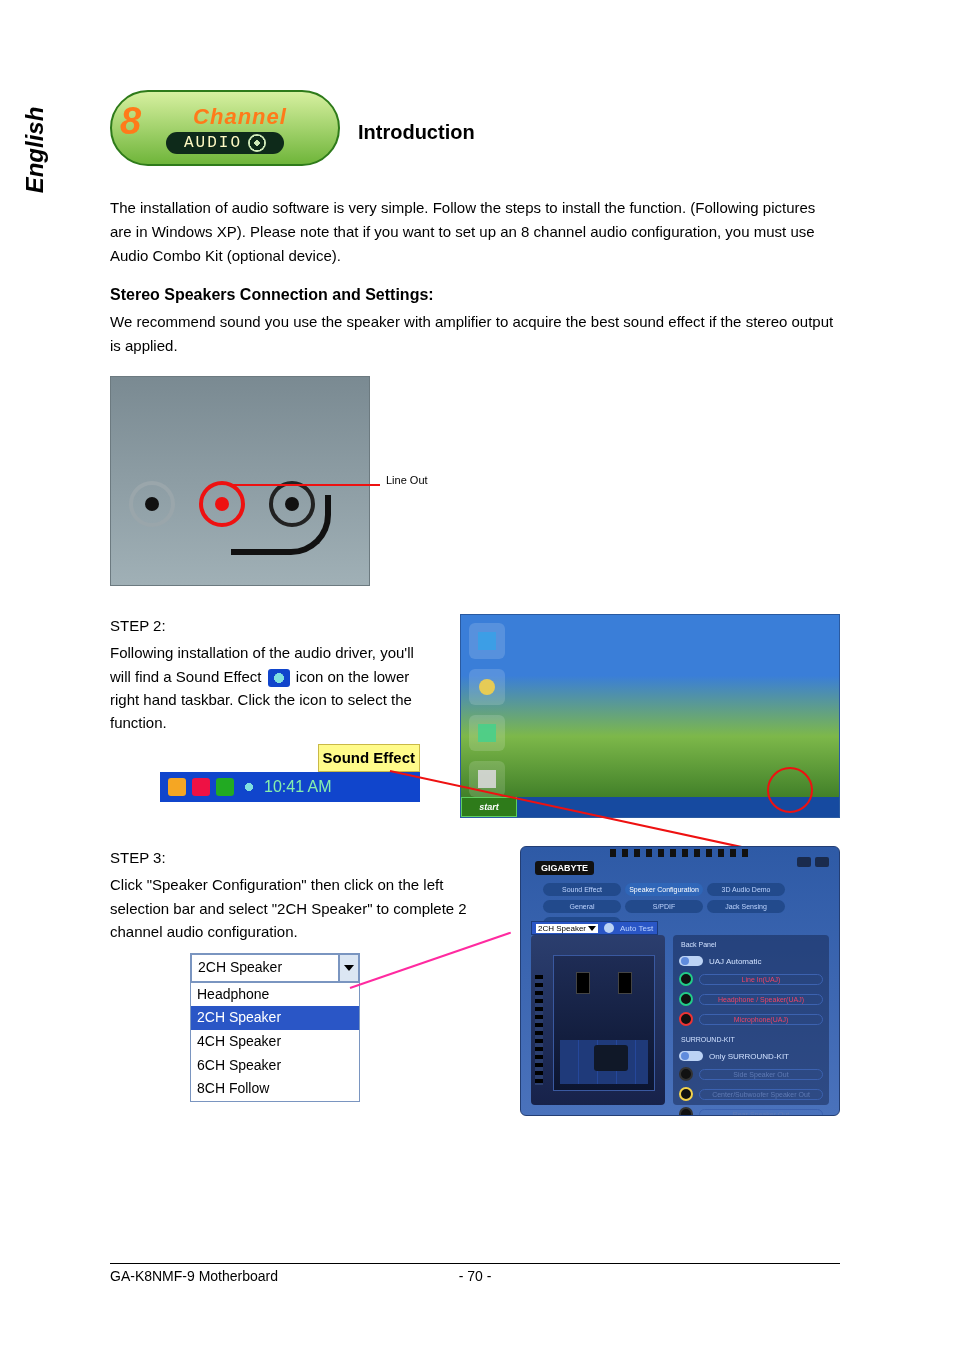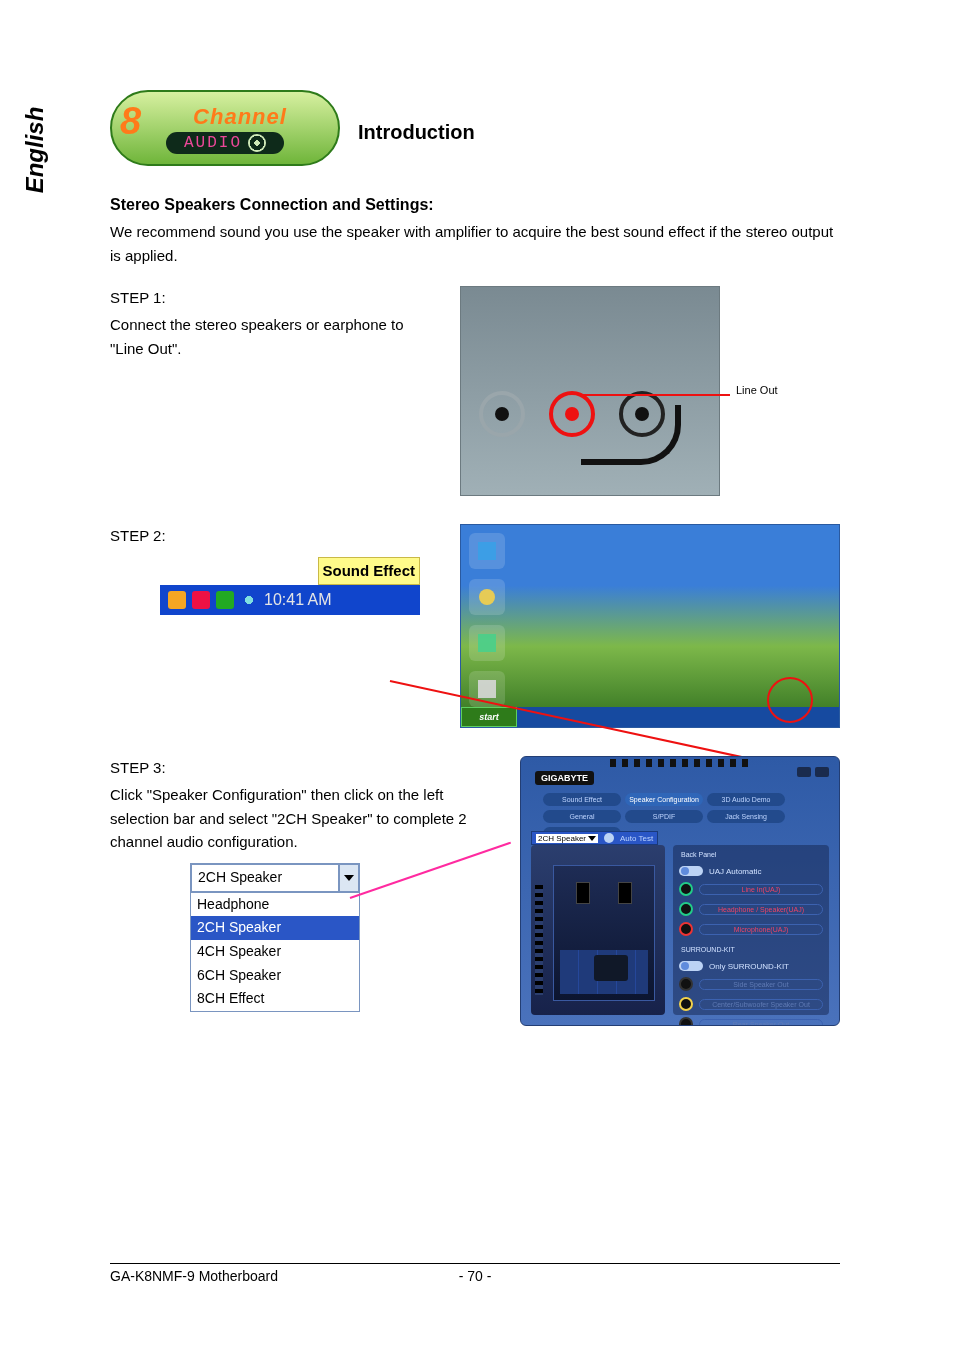--- a/index.html
+++ b/index.html
@@ -5,21 +5,21 @@
   * { margin:0; padding:0; box-sizing:border-box; }
   body { width:954px; height:1354px; background:#fff; font-family:Arial,Helvetica,sans-serif; color:#000; position:relative; }
   .sidebar { position:absolute; left:10px; top:80px; width:50px; height:140px; display:flex; align-items:center; justify-content:center; }
   .sidebar span { transform:rotate(-90deg); font-size:24px; font-weight:bold; font-style:italic; }
   .content { position:absolute; left:110px; top:90px; width:730px; }
   .logo-row { display:flex; align-items:center; gap:18px; margin-bottom:30px; }
   .logo { width:230px; height:76px; background:linear-gradient(#d7f0a0,#6fb53a);
     border:2px solid #2e7b1a; border-radius:40px; display:flex; flex-direction:column; align-items:center; justify-content:center; position:relative; }
   .logo .num { position:absolute; left:8px; top:8px; font-size:38px; font-weight:bold; color:#ff7a1a; font-style:italic; }
   .logo .chan { font-size:22px; font-weight:bold; font-style:italic; color:#ff7a1a; letter-spacing:1px; margin-left:30px; margin-top:2px; }
-  .logo .audiobar { background:#0e2a1a; color:#ec4899; border-radius:16px; padding:2px 18px; font-family:"Courier New",monospace; font-size:16px; letter-spacing:2px; display:flex; align-items:center; gap:6px; margin-top:2px; }
+  .logo .audiobar { background:#0e2a1a; color:#fef9c3; border-radius:16px; padding:2px 18px; font-family:"Courier New",monospace; font-size:16px; letter-spacing:2px; display:flex; align-items:center; gap:6px; margin-top:2px; }
   .logo .speaker { width:18px; height:18px; border-radius:50%; background:radial-gradient(circle,#cfe9b8 20%,#0e2a1a 22%,#0e2a1a 55%,#cfe9b8 57%); }
   .title { font-size:20px; font-weight:bold; }
   .title-line2 { font-size:20px; font-weight:bold; margin-top:8px; }
   p.body { font-size:15px; line-height:1.6; margin-bottom:18px; }
   h3.sub { font-size:16px; font-weight:bold; margin-bottom:6px; }
   .step-block { display:flex; gap:30px; margin-bottom:28px; }
   .step-text { flex:1; font-size:15px; line-height:1.55; }
   .step-label { margin-bottom:4px; }
   .img-box { width:260px; height:210px; background:linear-gradient(#7a8a92,#a0b0b6); border:1px solid #6c7a80; position:relative; }
   .ports-row { position:absolute; bottom:58px; left:18px; display:flex; gap:24px; }
@@ -34,21 +34,21 @@
   .desktop { width:380px; height:204px; background:linear-gradient(#3a7ed8 0%, #3a7ed8 30%, #7db84a 60%, #2e6e1e 100%); border:1px solid #2a5aa0; position:relative; overflow:hidden; }
   .desk-icon { width:36px; height:36px; position:absolute; left:8px; background:rgba(255,255,255,.15); border-radius:6px; display:flex; flex-direction:column; align-items:center; justify-content:center; }
   .desk-icon svg{opacity:.9}
   .d1{top:8px}.d2{top:54px}.d3{top:100px}.d4{top:146px}
   .task-start{position:absolute; bottom:0; left:0; width:56px; height:20px; background:#2e7b1a; border:1px solid #5fcf5f; color:#fff; font-size:9px; display:flex; align-items:center; justify-content:center; font-style:italic; font-weight:bold;}
   .task-rest{position:absolute; bottom:0; left:56px; right:0; height:20px; background:#164aa0; }
   .tray-circle{position:absolute; right:26px; bottom:4px; width:46px;height:46px;border:2px solid #e11;border-radius:50%}
   .arrow1{position:absolute; border-top:2px solid #e11; transform-origin:left center;}
   .soundeff-box { width:260px; margin-left:50px; margin-top:4px;}
   .sndeff-label{display:inline-block;background:#fffb8a;border:1px solid #c9b947;padding:1px 4px;font-size:15px;font-weight:bold;}
-  .sndeff-bar{background:#1045cc;color:#e5e5e5;padding:3px 8px;font-size:16px;display:flex;align-items:center;gap:6px;}
+  .sndeff-bar{background:#1045cc;color:#86efac;padding:3px 8px;font-size:16px;display:flex;align-items:center;gap:6px;}
   .tray-ico{width:18px;height:18px;border-radius:3px;display:inline-block}
   .ti-a{background:#f5a623}.ti-b{background:#e14}.ti-c{background:#2a2}.ti-d{background:radial-gradient(circle,#7fe0e0 30%, #1045cc 32%)}
   .dropdown{width:170px;border:1px solid #7a95c0;margin-left:80px;}
   .dd-field{display:flex;}
   .dd-text{flex:1;border:1px solid #7a95c0;padding:2px 6px;font-size:14px;background:#fff}
   .dd-btn{width:20px;background:#dbe6f3;border:1px solid #7a95c0;display:flex;align-items:center;justify-content:center}
   .dd-list{border-top:1px solid #7a95c0}
   .dd-item{padding:1px 6px;font-size:14px;background:#fff}
   .dd-item.sel{background:#2a56c6;color:#fff}
   .config-panel{width:320px;height:270px;background:linear-gradient(#2e5aa6,#4a72bc);border:1px solid #233e74;border-radius:6px;position:relative;font-size:8px;color:#cfe0ff;overflow:hidden}
@@ -102,29 +102,26 @@
       <span class="audiobar">
         <span>AUDIO</span>
         <span class="speaker"></span>
       </span>
     </div>
     <div>
       <div class="title-line2">Introduction</div>
     </div>
   </div>
 
+  <p class="body">The installation of audio software is very simple. Follow the steps to install the function. (Following pictures are in Windows XP). Please note that if you want to set up an 8 channel audio configuration, you must use Audio Combo Kit (optional device).</p>
 
   <h3 class="sub">Stereo Speakers Connection and Settings:</h3>
   <p class="body">We recommend sound you use the speaker with amplifier to acquire the best sound effect if the stereo output is applied.</p>
 
   <div class="step-block" style="position:relative">
-    <div class="step-text">
-      <div class="step-label">STEP 1:</div>
-      <div>Connect the stereo speakers or earphone to "Line Out".</div>
-    </div>
     <div style="width:380px;position:relative">
       <div class="img-box">
         <div class="ports-row">
           <div class="port">
               <div class="port-in"></div>
             </div>
           <div class="port red">
               <div class="port-in"></div>
             </div>
           <div class="port black">
@@ -134,20 +131,25 @@
         <div class="cable"></div>
       </div>
       <div class="callout-line" style="top:108px;left:120px;width:150px"></div>
       <span class="callout-text" style="position:absolute;top:98px;left:276px">Line Out</span>
     </div>
   </div>
 
   <div class="step-block" style="position:relative">
     <div class="step-text">
       <div class="step-label">STEP 2:</div>
+      <div>
+        <span>Following installation of the audio driver, you'll will find a Sound Effect </span>
+        <span class="se-icon"></span>
+        <span> icon on the lower right hand taskbar. Click the icon to select the function.</span>
+      </div>
       <div class="soundeff-box" style="margin-top:10px">
         <div style="text-align:right"><span class="sndeff-label">Sound Effect</span></div>
         <div class="sndeff-bar">
           <span class="tray-ico ti-a"></span>
           <span class="tray-ico ti-b"></span>
           <span class="tray-ico ti-c"></span>
           <span class="tray-ico ti-d"></span>
           <span>10:41 AM</span>
         </div>
       </div>
@@ -191,21 +193,21 @@
             <svg width="10" height="6">
                 <polygon points="0,0 10,0 5,6" fill="#000"></polygon>
               </svg>
           </div>
         </div>
         <div class="dd-list">
           <div class="dd-item">Headphone</div>
           <div class="dd-item sel">2CH Speaker</div>
           <div class="dd-item">4CH Speaker</div>
           <div class="dd-item">6CH Speaker</div>
-          <div class="dd-item">8CH Effect</div>
+          <div class="dd-item">8CH Follow</div>
         </div>
       </div>
     </div>
 
     <div class="config-panel">
       <div class="cp-handle"></div>
       <div class="cp-brand">GIGABYTE</div>
       <div class="cp-close">
         <div class="cp-cbtn"></div>
         <div class="cp-cbtn"></div>

